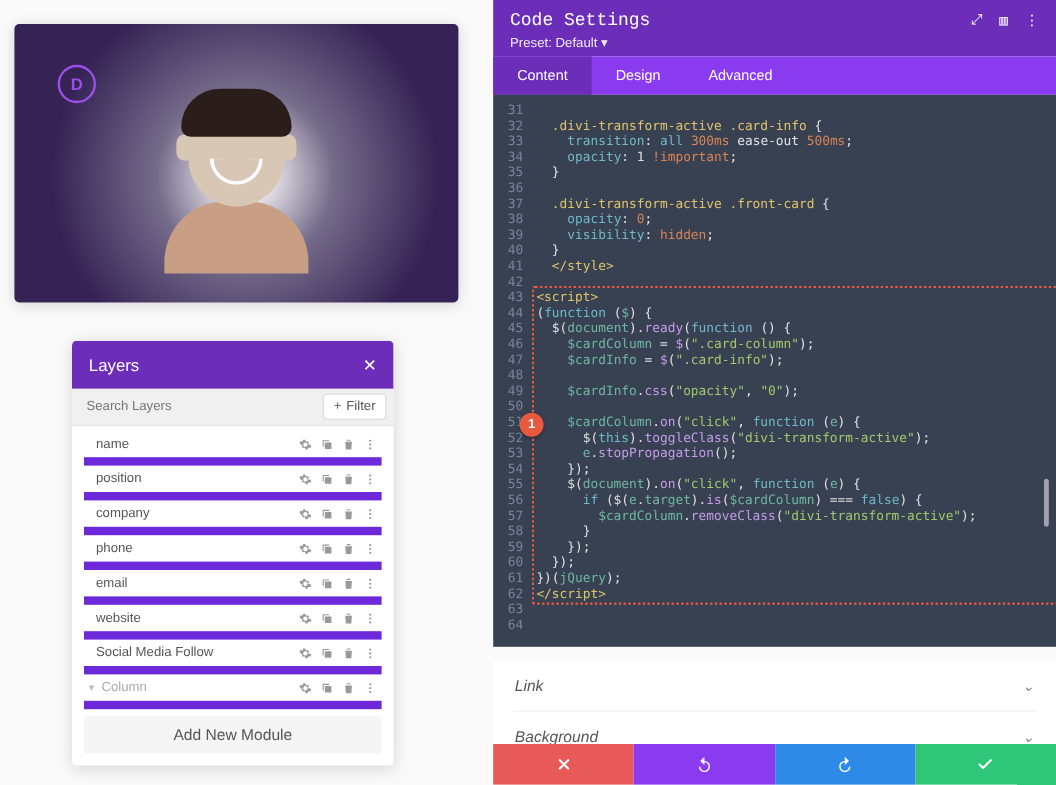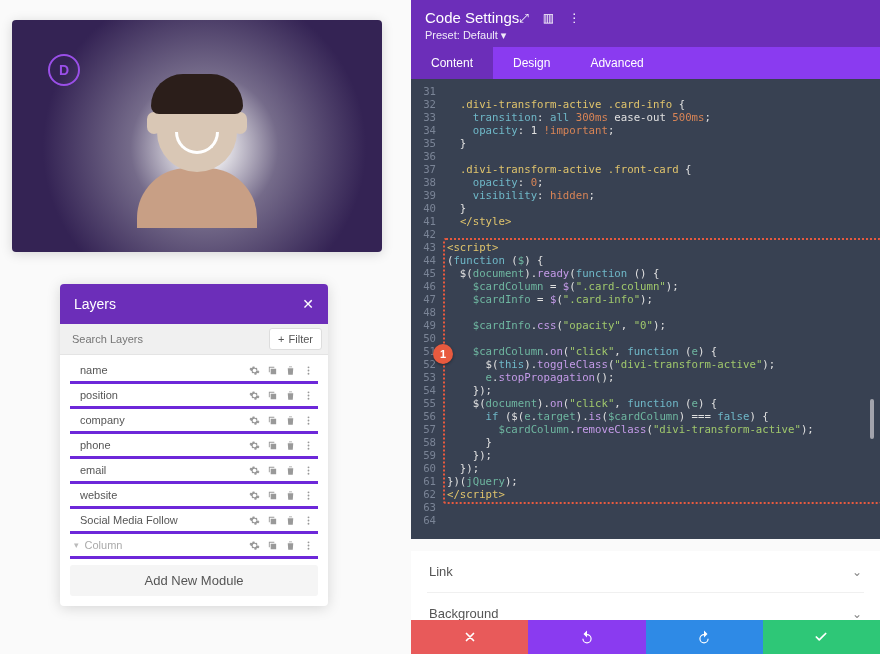--- a/index.html
+++ b/index.html
@@ -101,21 +101,21 @@
     margin: 4px 6px;
     padding: 4px 8px;
     font-size: 11px;
     color: #555;
     display: flex; align-items: center; gap: 4px;
     cursor: pointer;
   }
   .layers-list { padding: 4px 10px 10px 10px; }
   .layers-row {
     display: flex; align-items: center;
-    border-bottom: 3px solid #6d28d9;
+    border-bottom: 7px solid #6d28d9;
     padding: 5px 4px 5px 10px;
     font-size: 11px;
     color: #555;
   }
   .layers-row.active {
     background: #3a3a3a; color: #fff; border-radius: 3px;
   }
   .layers-row .label { flex: 1; }
   .layers-row .icons { display: flex; gap: 7px; align-items: center; }
   .layers-row .icons svg { width: 11px; height: 11px; fill: #999; cursor: pointer; }
@@ -140,21 +140,21 @@
     width: 469px; height: 654px;
     display: flex; flex-direction: column;
   }
   .cp-header {
     background: #6c2eb9;
     color: #fff;
     padding: 9px 14px 5px;
   }
   .cp-header .title {
     font-size: 15px; font-weight: 500;
-    display: flex; align-items: center;
+    display: flex; justify-content: space-between; align-items: center; font-family: Liberation Mono, monospace;
   }
   .cp-header .title .hicons { display:flex; gap:14px; font-size:12px; }
   .cp-header .preset { font-size: 11px; opacity: .9; margin-top: 3px; }
   .cp-tabs {
     display: flex;
     background: #8a3bf0;
     color: #fff;
   }
   .cp-tabs .tab { padding: 9px 20px; font-size: 12px; cursor: pointer; }
   .cp-tabs .tab.active { background: #6c2eb9; }
@@ -193,20 +193,21 @@
     border-radius: 50%;
     display: flex; align-items: center; justify-content: center;
     font-size: 11px; font-weight: 700;
     box-shadow: 0 1px 3px rgba(0,0,0,.4);
   }
   
   .accordion {
     background: #fff;
     margin-top: 12px;
     padding: 0 16px;
+    font-style: italic;
   }
   .acc-row {
     display: flex; justify-content: space-between; align-items: center;
     padding: 13px 2px;
     font-size: 13px;
     color: #555;
     border-bottom: 1px solid #f0f0f0;
     cursor: pointer;
   }
   .acc-row:last-child { border-bottom: none; }

